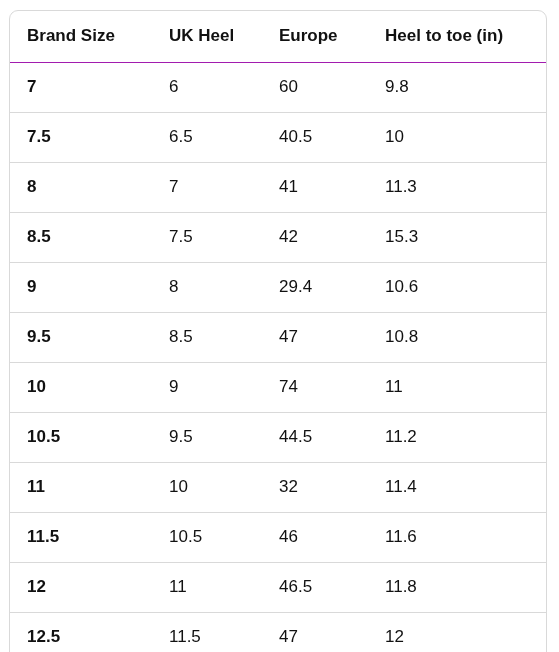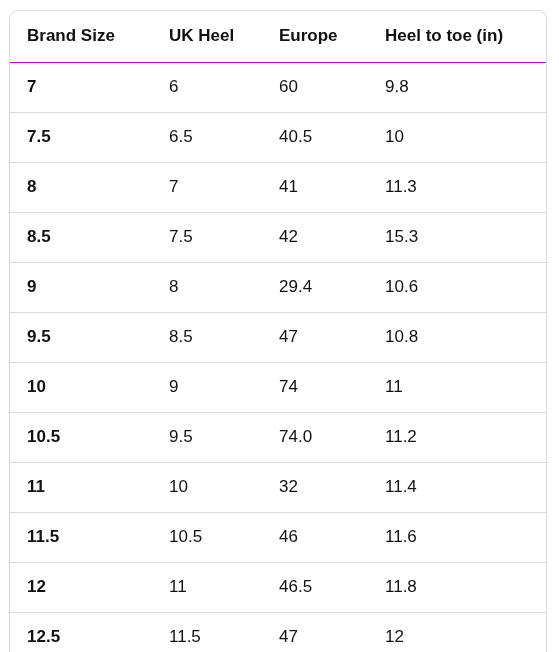--- a/index.html
+++ b/index.html
@@ -136,21 +136,21 @@
         </tr>
         <tr>
           <td class="pad col-brand">10</td>
           <td class="pad">9</td>
           <td class="pad">74</td>
           <td class="pad">11</td>
         </tr>
         <tr>
           <td class="pad col-brand">10.5</td>
           <td class="pad">9.5</td>
-          <td class="pad">74.0</td>
+          <td class="pad">44.5</td>
           <td class="pad">11.2</td>
         </tr>
         <tr>
           <td class="pad col-brand">11</td>
           <td class="pad">10</td>
           <td class="pad">32</td>
           <td class="pad">11.4</td>
         </tr>
         <tr>
           <td class="pad col-brand">11.5</td>

